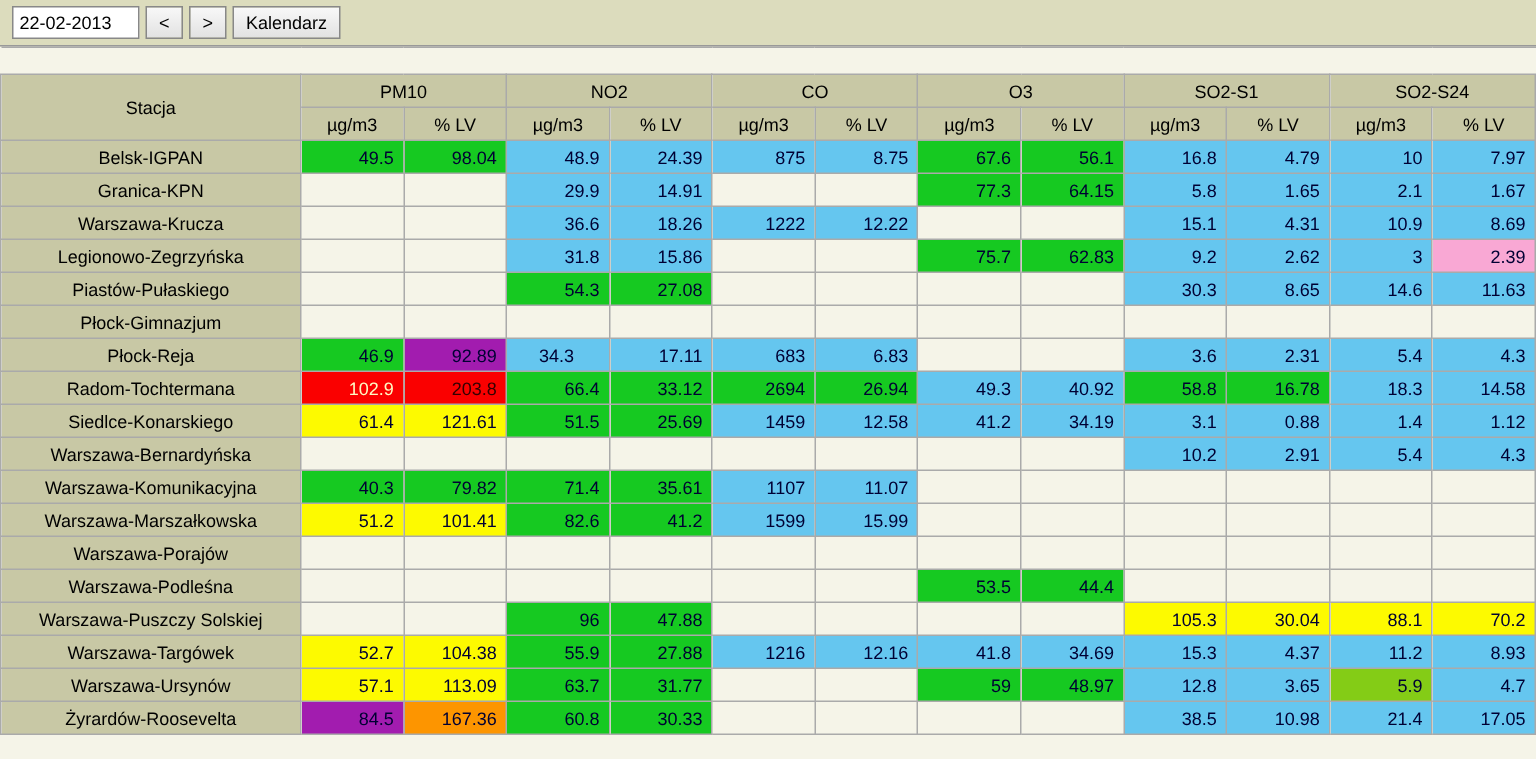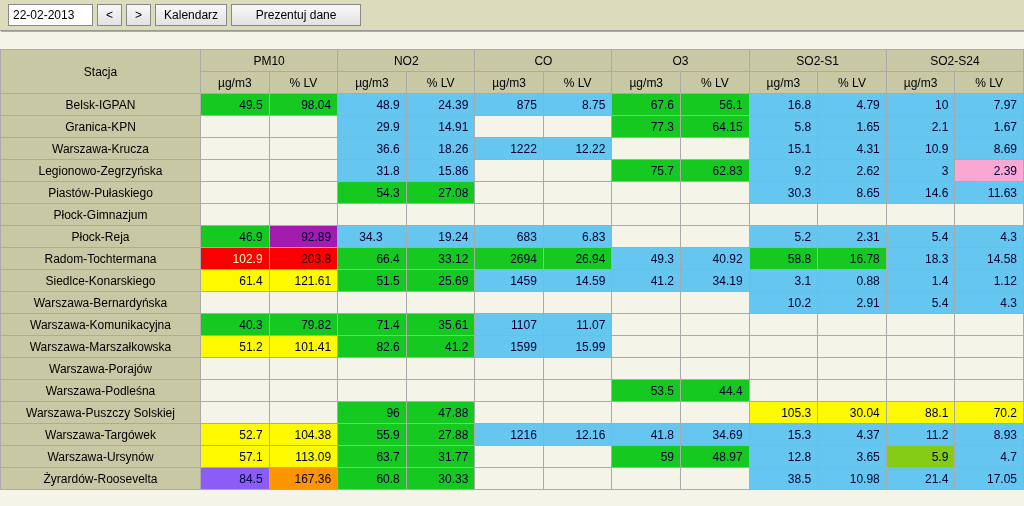--- a/index.html
+++ b/index.html
@@ -75,21 +75,20 @@
   .spacer-row td { background: #f5f4e8; border-left:none; border-right:none;}
 </style>
 </head>
 <body>
 
 <div class="toolbar">
   <input type="text" value="22-02-2013" style="">
   <button>&lt;</button>
   <button>&gt;</button>
   <button>Kalendarz</button>
-  <button class="wide">Prezentuj dane</button>
 </div>
 
 <table>
   <colgroup>
     <col style="width:200px">
     <col span="12">
   </colgroup>
   <thead>
     <tr class="spacer-row">
         <td colspan="13" style="height:18px;"></td>
@@ -207,26 +206,26 @@
         <td class="val" style="background: rgb(245, 244, 232);"></td>
         <td class="val" style="background: rgb(245, 244, 232);"></td>
         <td class="val" style="background: rgb(245, 244, 232);"></td>
         <td class="val" style="background: rgb(245, 244, 232);"></td>
       </tr>
       <tr>
         <td class="station">Płock-Reja</td>
         <td class="val" style="background: rgb(22, 201, 33);">46.9</td>
         <td class="val" style="background: #a21caf;">92.89</td>
         <td class="val" style="background: rgb(101, 198, 239); text-align: center;">34.3</td>
-        <td class="val" style="background: rgb(101, 198, 239);">19.24</td>
+        <td class="val" style="background: rgb(101, 198, 239);">17.11</td>
         <td class="val" style="background: rgb(101, 198, 239);">683</td>
         <td class="val" style="background: rgb(101, 198, 239);">6.83</td>
         <td class="val" style="background: rgb(245, 244, 232);"></td>
         <td class="val" style="background: rgb(245, 244, 232);"></td>
-        <td class="val" style="background: rgb(101, 198, 239);">5.2</td>
+        <td class="val" style="background: rgb(101, 198, 239);">3.6</td>
         <td class="val" style="background: rgb(101, 198, 239);">2.31</td>
         <td class="val" style="background: rgb(101, 198, 239);">5.4</td>
         <td class="val" style="background: rgb(101, 198, 239);">4.3</td>
       </tr>
       <tr>
         <td class="station">Radom-Tochtermana</td>
         <td class="val" style="background: rgb(250, 0, 0); color: #fef9c3;">102.9</td>
         <td class="val" style="background: rgb(250, 0, 0); color: rgb(51, 0, 0);">203.8</td>
         <td class="val" style="background: rgb(22, 201, 33);">66.4</td>
         <td class="val" style="background: rgb(22, 201, 33);">33.12</td>
@@ -239,21 +238,21 @@
         <td class="val" style="background: rgb(101, 198, 239);">18.3</td>
         <td class="val" style="background: rgb(101, 198, 239);">14.58</td>
       </tr>
       <tr>
         <td class="station">Siedlce-Konarskiego</td>
         <td class="val" style="background: rgb(253, 250, 0);">61.4</td>
         <td class="val" style="background: rgb(253, 250, 0);">121.61</td>
         <td class="val" style="background: rgb(22, 201, 33);">51.5</td>
         <td class="val" style="background: rgb(22, 201, 33);">25.69</td>
         <td class="val" style="background: rgb(101, 198, 239);">1459</td>
-        <td class="val" style="background: rgb(101, 198, 239);">14.59</td>
+        <td class="val" style="background: rgb(101, 198, 239);">12.58</td>
         <td class="val" style="background: rgb(101, 198, 239);">41.2</td>
         <td class="val" style="background: rgb(101, 198, 239);">34.19</td>
         <td class="val" style="background: rgb(101, 198, 239);">3.1</td>
         <td class="val" style="background: rgb(101, 198, 239);">0.88</td>
         <td class="val" style="background: rgb(101, 198, 239);">1.4</td>
         <td class="val" style="background: rgb(101, 198, 239);">1.12</td>
       </tr>
       <tr>
         <td class="station">Warszawa-Bernardyńska</td>
         <td class="val" style="background: rgb(245, 244, 232);"></td>
@@ -369,21 +368,21 @@
         <td class="val" style="background: rgb(245, 244, 232);"></td>
         <td class="val" style="background: rgb(22, 201, 33);">59</td>
         <td class="val" style="background: rgb(22, 201, 33);">48.97</td>
         <td class="val" style="background: rgb(101, 198, 239);">12.8</td>
         <td class="val" style="background: rgb(101, 198, 239);">3.65</td>
         <td class="val" style="background: #84cc16;">5.9</td>
         <td class="val" style="background: rgb(101, 198, 239);">4.7</td>
       </tr>
       <tr>
         <td class="station">Żyrardów-Roosevelta</td>
-        <td class="val" style="background: #8b5cf6; margin-top: 16px;">84.5</td>
+        <td class="val" style="background: #a21caf; margin-top: 16px;">84.5</td>
         <td class="val" style="background: rgb(253, 149, 0);">167.36</td>
         <td class="val" style="background: rgb(22, 201, 33);">60.8</td>
         <td class="val" style="background: rgb(22, 201, 33);">30.33</td>
         <td class="val" style="background: rgb(245, 244, 232);"></td>
         <td class="val" style="background: rgb(245, 244, 232);"></td>
         <td class="val" style="background: rgb(245, 244, 232);"></td>
         <td class="val" style="background: rgb(245, 244, 232);"></td>
         <td class="val" style="background: rgb(101, 198, 239);">38.5</td>
         <td class="val" style="background: rgb(101, 198, 239);">10.98</td>
         <td class="val" style="background: rgb(101, 198, 239);">21.4</td>

